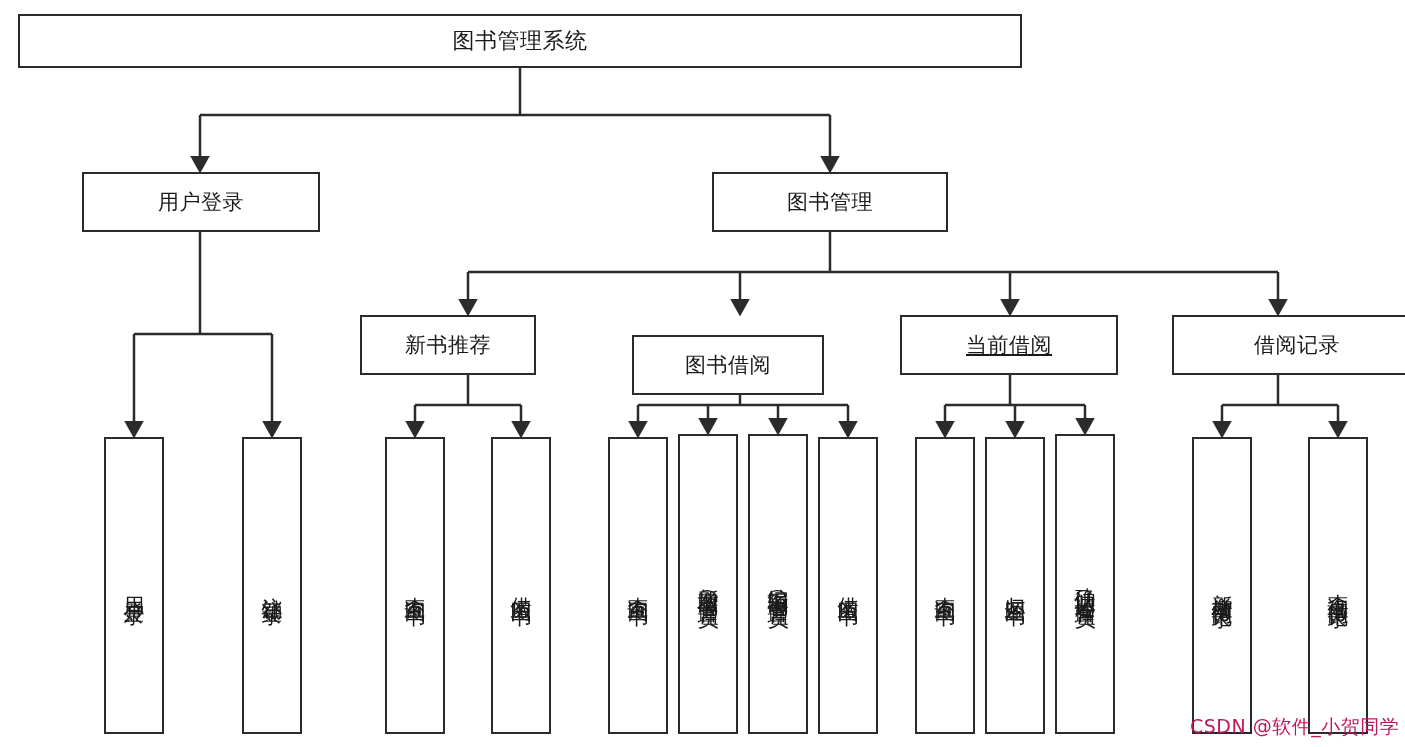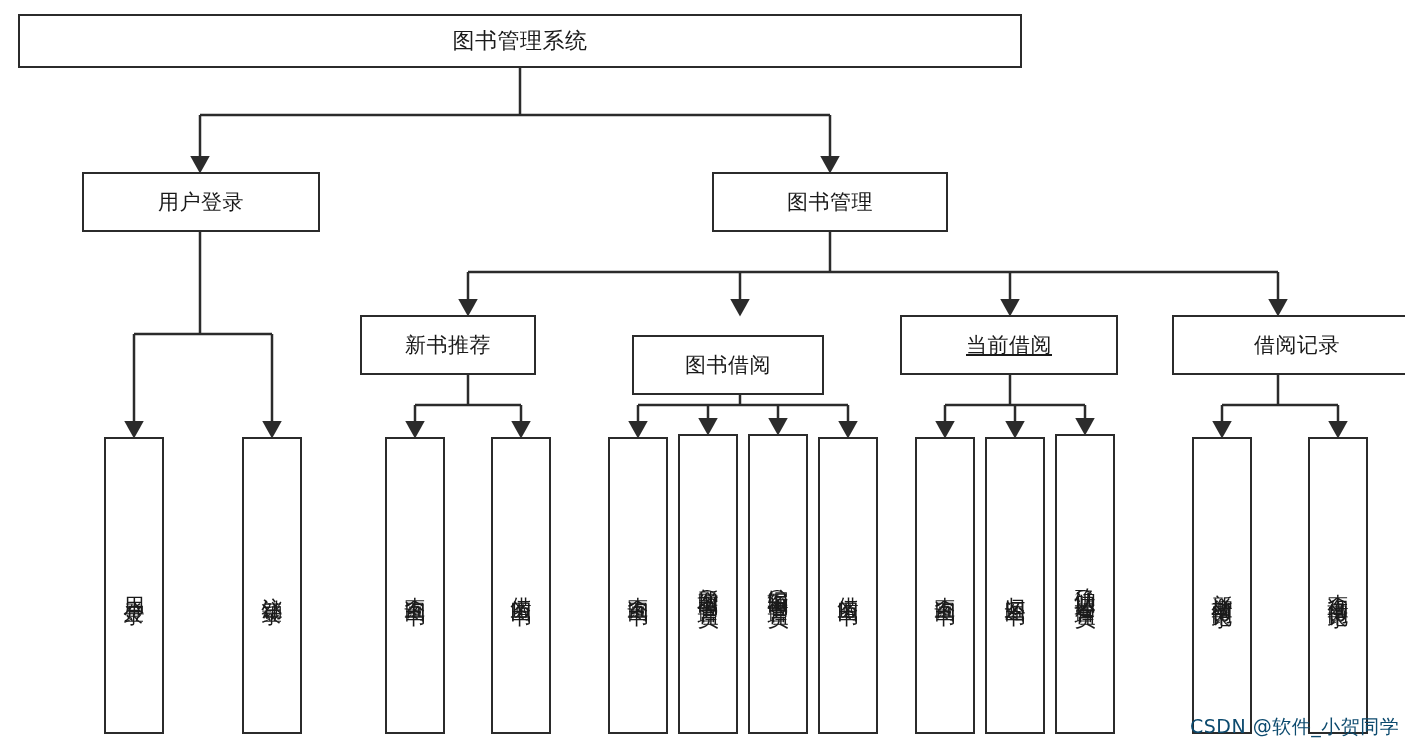--- a/index.html
+++ b/index.html
@@ -57,21 +57,21 @@
   .node.vert .node-label {
     writing-mode: vertical-rl;
     text-orientation: upright;
     font-size: 21px;
     line-height: 1.05;
     letter-spacing: 3px;
     max-height: 100%;
   }
   .watermark {
     position: absolute;
-    color: #0c4a6e;
+    color: #be185d;
     font-size: 19px;
     white-space: nowrap;
     letter-spacing: 0.5px;
     pointer-events: none;
   }
 </style>
 </head>
 <body>
 
 <div id="diagram">

